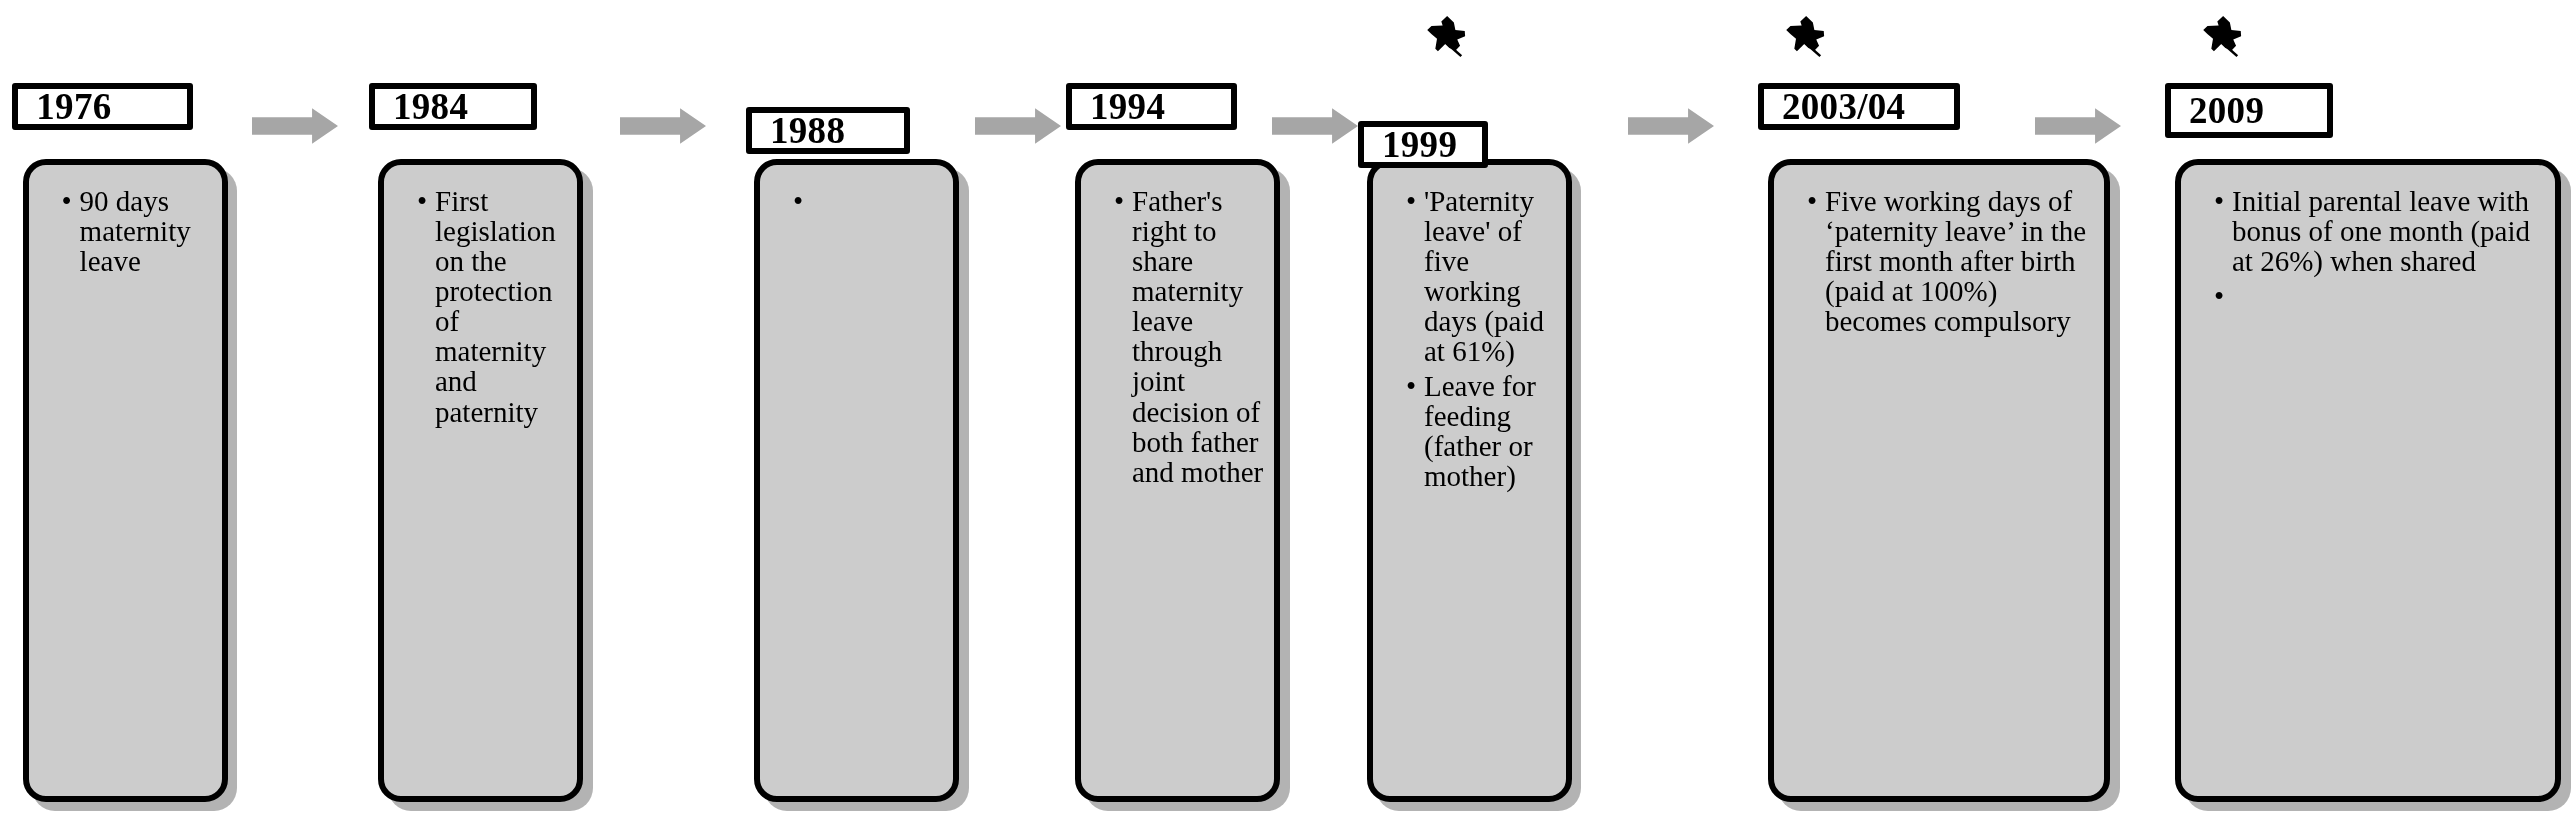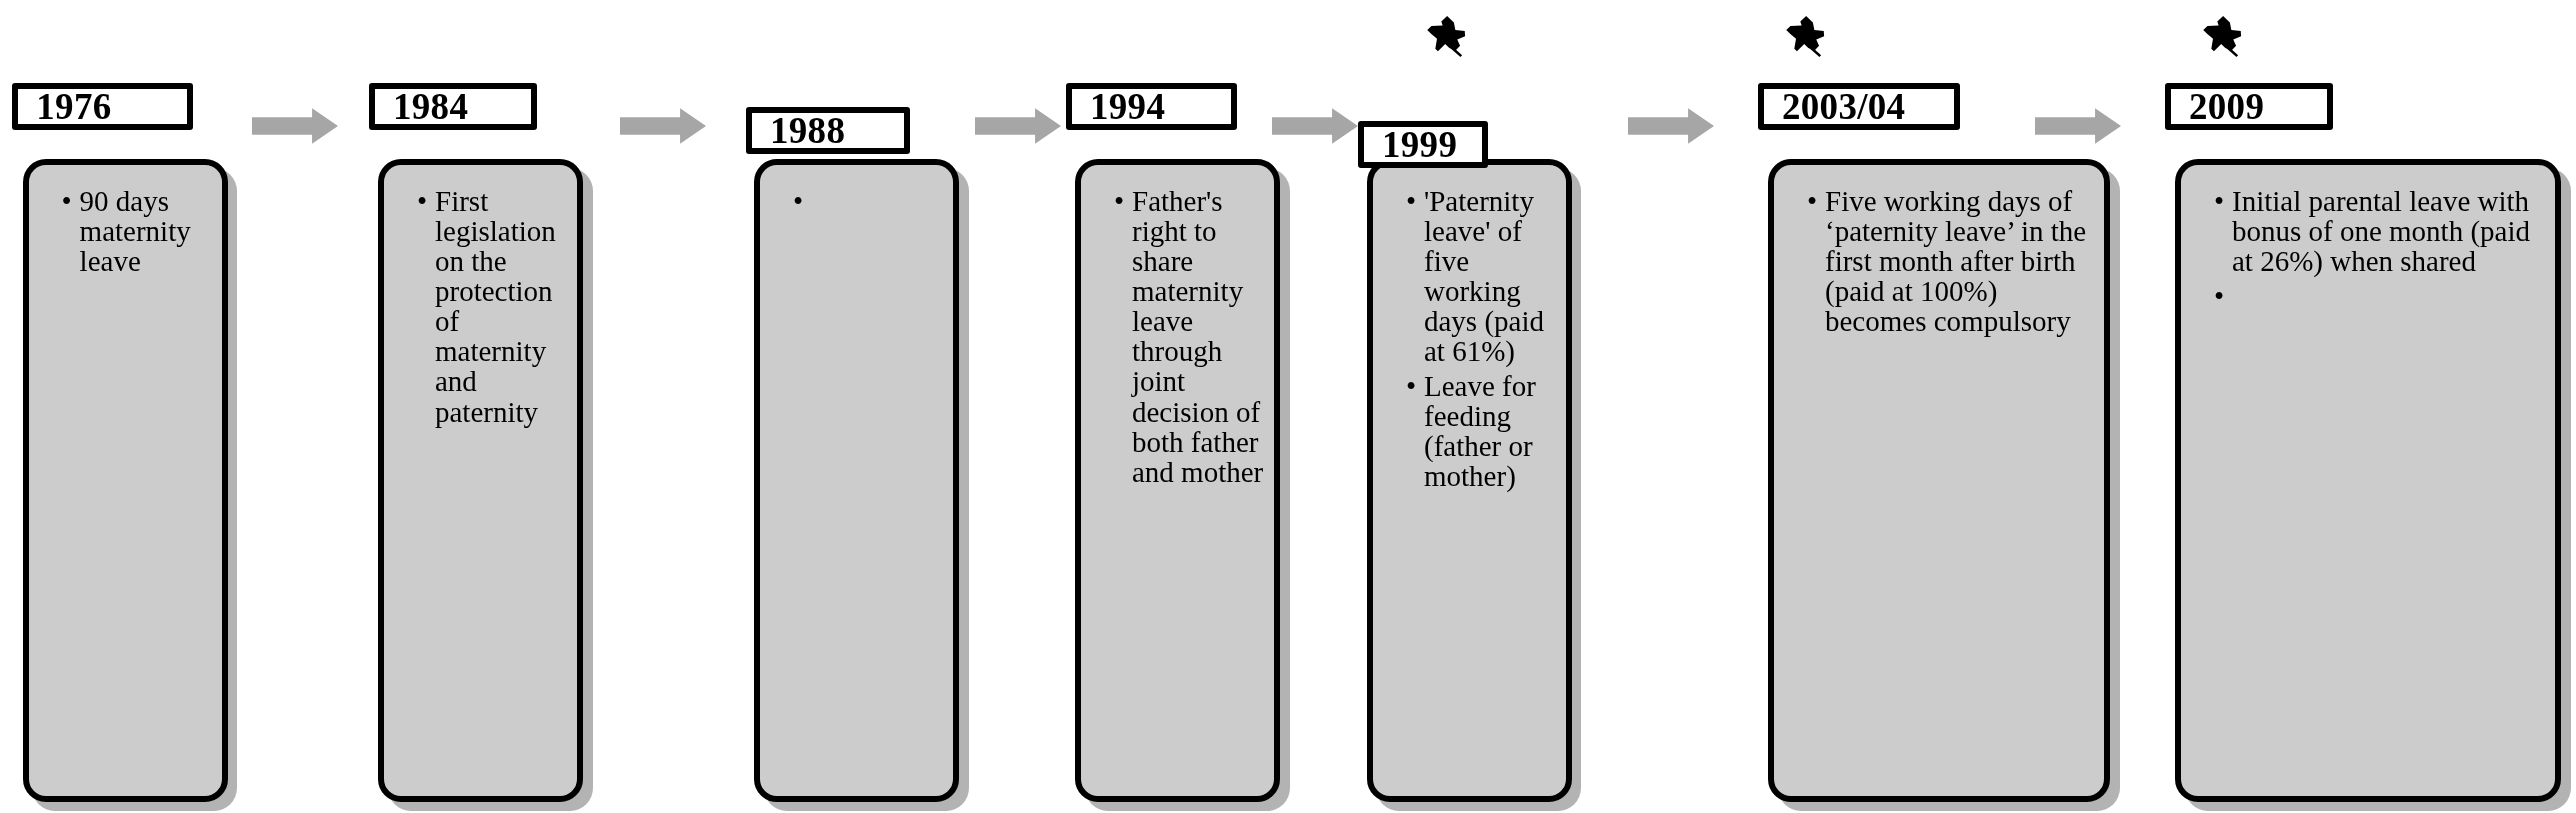--- a/index.html
+++ b/index.html
@@ -177,21 +177,21 @@
         <div class="year-label">2003/04</div>
       </div>
       <div class="body-card" style="left: 1768px; width: 342px; height: 643px;">
         <ul class="bullet-list">
           <li><span class="bullet-dot">•</span><span>Five working days of ‘paternity leave’ in the first month after birth (paid at 100%) becomes compulsory</span></li>
         </ul>
       </div>
     </div>
     <div class="milestone" style="left: 0px;">
       <div class="body-shadow" style="left: 2185px; top: 168px; width: 386px; height: 643px;"></div>
-      <div class="year-tab" style="left: 2165px; width: 168px; height: 47px;">
+      <div class="year-tab" style="left: 2165px; width: 168px; height: 55px;">
         <div class="year-label">2009</div>
       </div>
       <div class="body-card" style="left: 2175px; width: 386px; height: 643px;">
         <ul class="bullet-list">
           <li><span class="bullet-dot">•</span><span>Initial parental leave with bonus of one month (paid at 26%) when shared</span></li>
           <li><span class="bullet-dot">•</span></li>
         </ul>
       </div>
     </div>
     <div class="arrow" style="left: 252px; top: 108px;">

